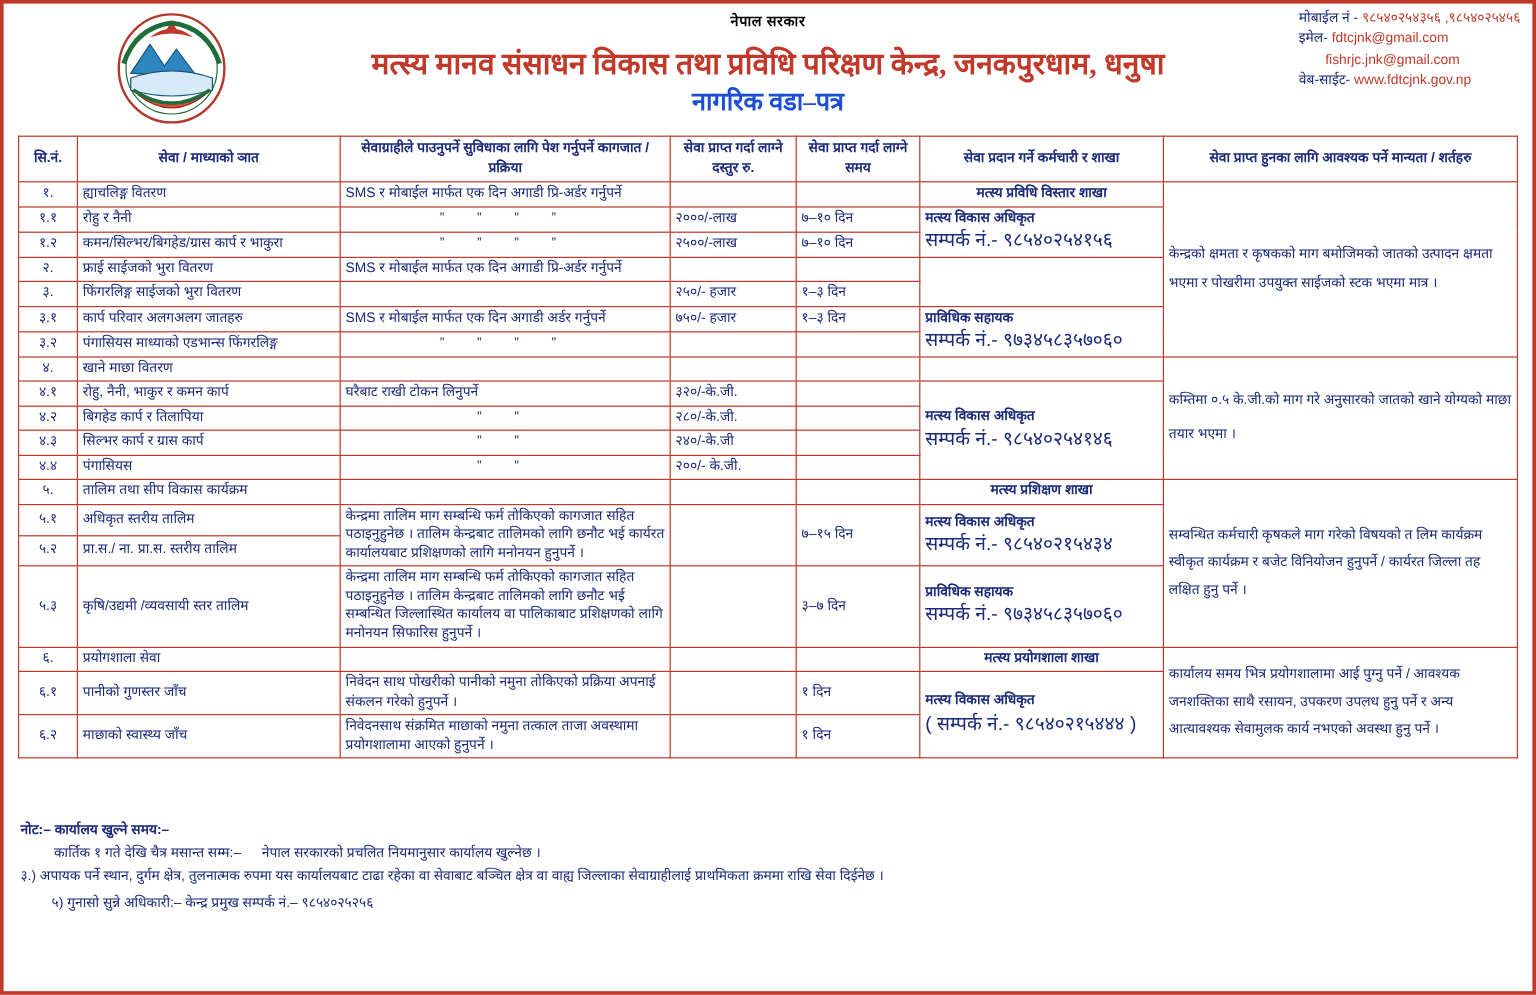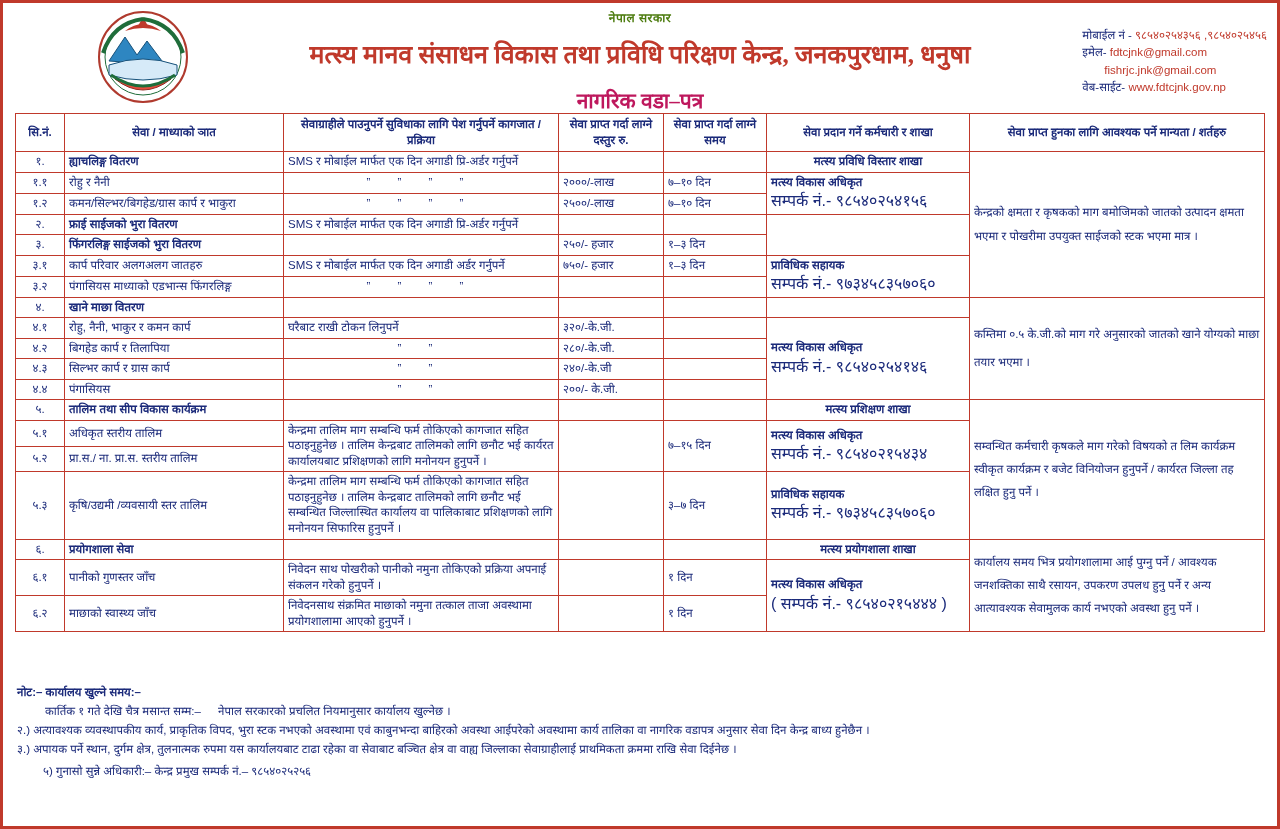--- a/index.html
+++ b/index.html
@@ -26,33 +26,33 @@
   }
   .emblem{
     position:absolute;left:92px;top:6px;width:96px;height:96px;
   }
   .emblem svg{display:block;}
   .head-center{
     text-align:center;
     padding-top:2px;
   }
   .gov-line{
-    font-size:12px;color:#4d7c0f;font-weight:bold;letter-spacing:.5px;
+    font-size:12px;color:#000000;font-weight:bold;letter-spacing:.5px;
   }
   .office-name{
     font-size:25px;color:#c0392b;font-weight:bold;line-height:1.15;
     margin-top:15px;
     font-family:"Liberation Serif", serif;
   }
   .charter-title{
-    font-size:21px;color:#be185d;font-weight:bold;margin-top:16px;
+    font-size:21px;color:#1d4ed8;font-weight:bold;margin-top:0;
     font-family:"Liberation Serif", serif;
   }
   .contact{
-    position:absolute;right:10px;top:24px;text-align:left;
+    position:absolute;right:10px;top:4px;text-align:left;
     font-size:11.5px;line-height:1.5;color:#1b2a7a;
   }
   .contact .lbl{color:#1b2a7a;}
   .contact .val{color:#c0392b;}
 
   
   .tbl-wrap{padding:0 12px;}
   table.charter{
     width:100%;
     border-collapse:collapse;
@@ -74,21 +74,21 @@
   }
   .c-sn{width:42px;text-align:center;}
   .c-svc{width:212px;}
   .c-proc{width:268px;text-align:center;}
   .c-fee{width:98px;text-align:center;}
   .c-time{width:96px;text-align:center;}
   .c-staff{width:196px;text-align:center;}
   .c-req{width:auto;text-align:center;}
   .num{text-align:center;}
   .ctr{text-align:left;}
-  .bold{font-weight:bold;}
+  .bold{font-weight:normal;}
   .ditto{text-align:center;letter-spacing:12px;}
   .staff-head{font-weight:bold;text-align:center;}
   .staff-name{font-weight:bold;}
   .small{font-size:16px;}
   .just{text-align:left;}
 
   
   .notes{
     padding:6px 14px 0 14px;
     font-size:11.5px;
@@ -350,21 +350,20 @@
       </tbody>
     </table>
   </div>
 
   <div class="notes">
     <div class="n-title">नोट:–   कार्यालय खुल्ने समय:–</div>
     <div class="indent">
       <span>कार्तिक १ गते देखि चैत्र मसान्त सम्म:–</span>
       <span style="padding-left:14px">नेपाल सरकारको प्रचलित नियमानुसार कार्यालय खुल्नेछ ।</span>
     </div>
-    <div>२.) अत्यावश्यक व्यवस्थापकीय कार्य, प्राकृतिक विपद, भुरा स्टक नभएको अवस्थामा एवं काबुनभन्दा बाहिरको अवस्था आईपरेको अवस्थामा  कार्य तालिका वा नागरिक वडापत्र अनुसार सेवा दिन केन्द्र बाध्य हुनेछैन ।</div>
     <div>३.) अपायक पर्ने स्थान, दुर्गम क्षेत्र, तुलनात्मक रुपमा यस कार्यालयबाट टाढा रहेका वा सेवाबाट बञ्चित क्षेत्र वा वाह्य जिल्लाका सेवाग्राहीलाई प्राथमिकता क्रममा राखि सेवा दिईनेछ ।</div>
   </div>
 
   <div class="footer">
     <span>५) गुनासो सुन्ने अधिकारी:– केन्द्र प्रमुख सम्पर्क नं.– ९८५४०२५२५६</span>
   </div>
 
 </div>
 
 </body></html>

